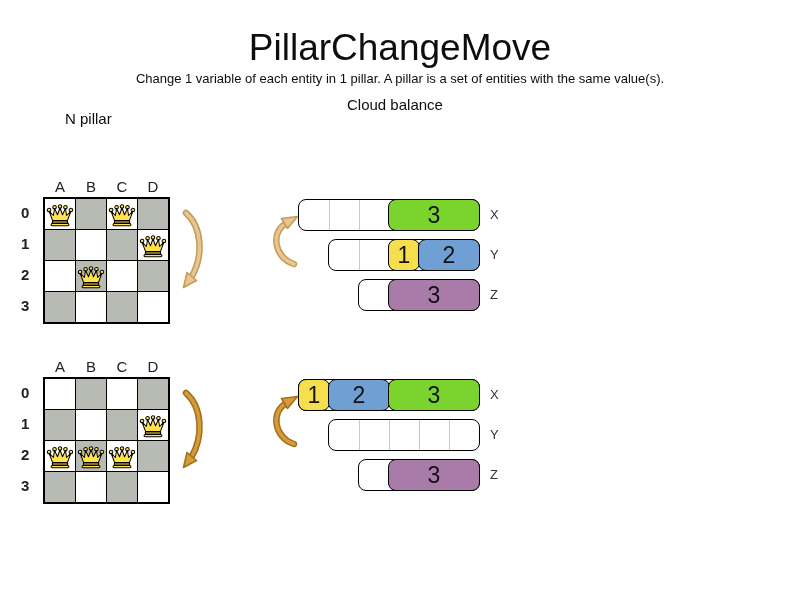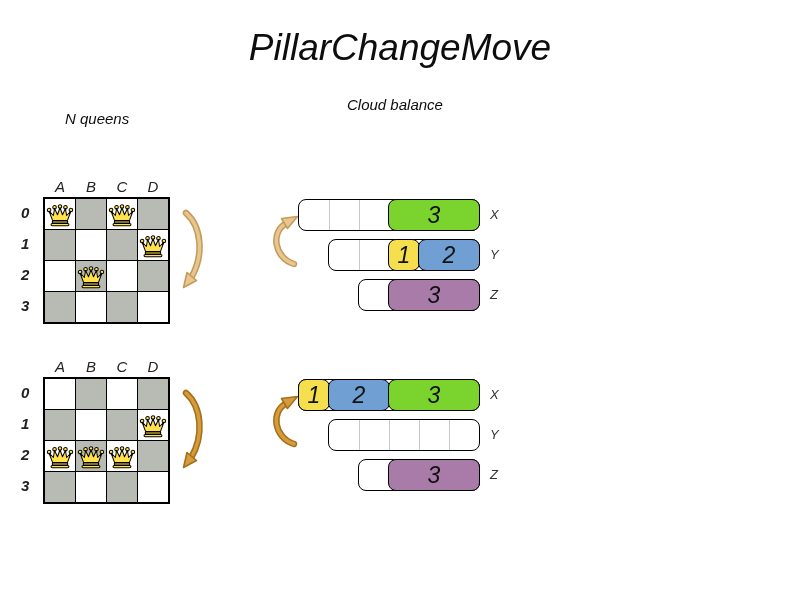--- a/index.html
+++ b/index.html
@@ -1,17 +1,17 @@
 <!DOCTYPE html>
 <html style="--board-dark: #b7bbb3; --ab-fill: #e9c68f; --ab-edge: #c39c5c; --aa-fill: #d89b3c; --aa-edge: #a2711c;"><head>
 <meta charset="utf-8">
 <style>
   html,body{margin:0;padding:0;background:#fff;}
   body{width:800px;height:600px;position:relative;font-family:"Liberation Sans",sans-serif;color:#111;overflow:hidden;}
-  #canvas{position:absolute;left:0;top:0;width:772px;height:600px;font-style:italic;}
+  #canvas{position:absolute;left:0;top:0;width:772px;height:600px;}
 
   .title{position:absolute;top:28px;left:0;width:800px;text-align:center;font-size:37px;line-height:40px;color:#0d0d0d;}
   .subtitle{position:absolute;top:71px;left:0;width:800px;text-align:center;font-size:13px;color:#0d0d0d;}
   .section-label{position:absolute;font-size:15px;color:#0d0d0d;}
   #nq-label{left:65px;top:110px;}
   #cb-label{left:347px;top:96px;}
 
   
   .board-wrap{position:absolute;}
   #board0{left:21px;top:177px;}
@@ -33,22 +33,23 @@
   .bar-label{position:absolute;font-size:13px;color:#333;}
 
   .arrow{position:absolute;}
 </style>
 </head>
 <body>
 
 <div id="canvas">
 
   <div class="title">PillarChangeMove</div>
-
-  <div id="nq-label" class="section-label">N queens</div>
+  <div class="subtitle">Change 1 variable of each entity in 1 pillar. A pillar is a set of entities with the same value(s).</div>
+
+  <div id="nq-label" class="section-label">N pillar</div>
   <div id="cb-label" class="section-label">Cloud balance</div>
 
   <div id="board0" class="board-wrap">
       <div class="col-labels">
         <div class="col-label">A</div>
         <div class="col-label">B</div>
         <div class="col-label">C</div>
         <div class="col-label">D</div>
       </div>
       <div class="board-flex">

